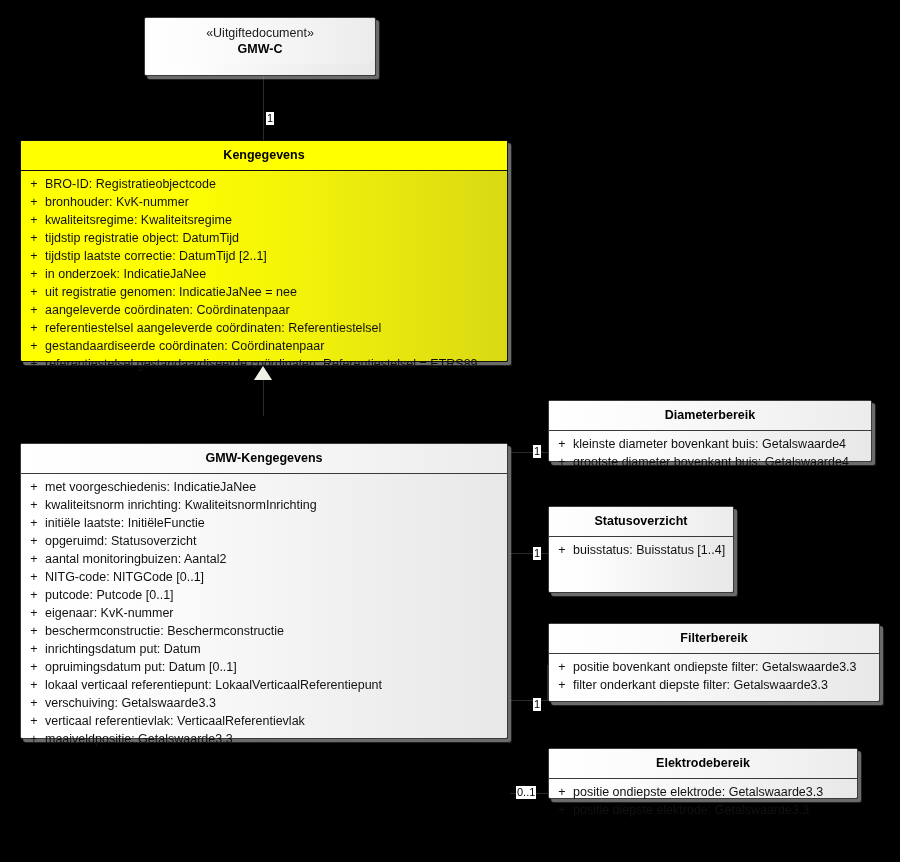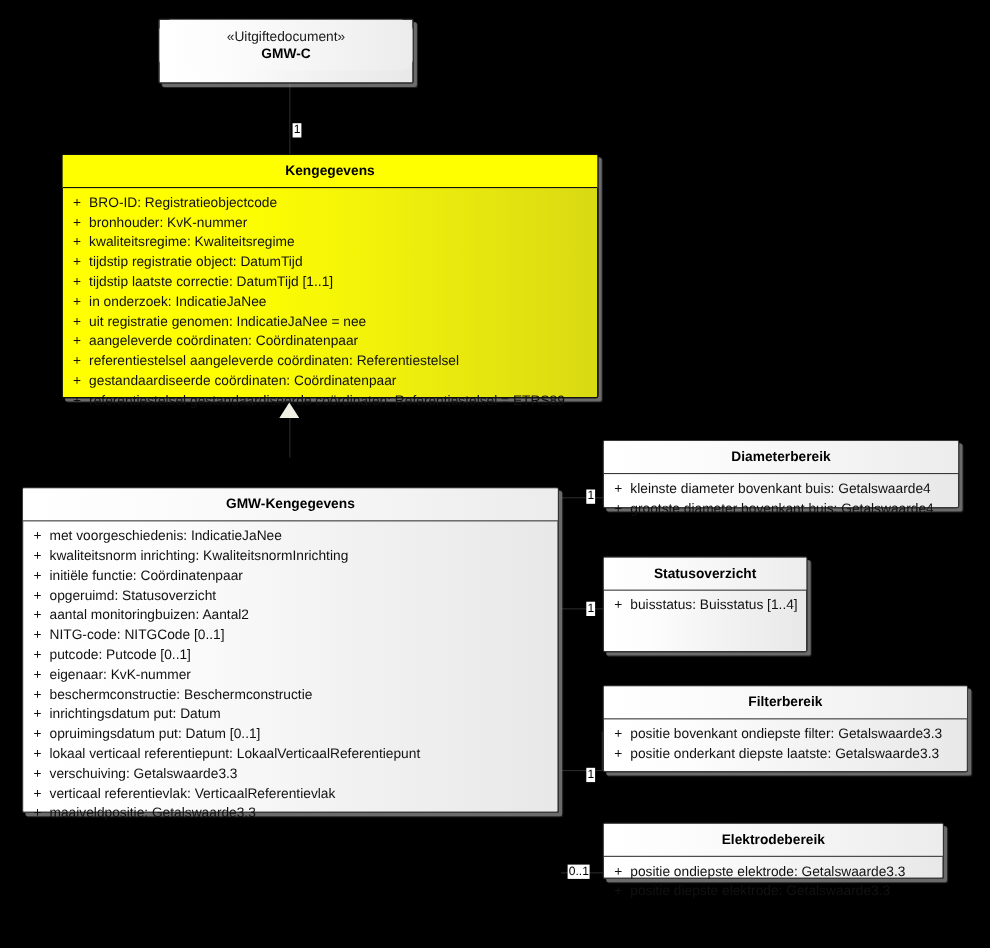--- a/index.html
+++ b/index.html
@@ -30,21 +30,20 @@
     border: 1px solid #3a3a3a;
     background: linear-gradient(to right, #ffffff 0%, #fdfdfd 22%, #f2f2f2 60%, #e8e8e8 100%);
     border-radius: 2px;
     box-shadow: 3px 3px 0 0 rgba(170,170,170,0.55),
                 4px 4px 0 0 rgba(120,120,120,0.28);
     z-index: 5;
   }
   .uml-class.yellow {
     background: linear-gradient(to right, #ffff00 0%, #ffff00 30%, #f2f20a 58%, #d9d914 100%);
     border: 1px solid #111111;
-    margin-left: 36px;
   }
 
   .uml-header {
     box-sizing: border-box;
     text-align: center;
     padding: 6px 6px 7px 6px;
     border-bottom: 1px solid #3a3a3a;
     background: linear-gradient(to right, #ffffff 0%, #fbfbfb 30%, #f3f3f3 70%, #ececec 100%);
     color: #000;
   }
@@ -162,21 +161,21 @@
         <div class="uml-attr">
           <span class="vis">+</span>
           <span class="sig">kwaliteitsregime: Kwaliteitsregime</span>
         </div>
         <div class="uml-attr">
           <span class="vis">+</span>
           <span class="sig">tijdstip registratie object: DatumTijd</span>
         </div>
         <div class="uml-attr">
           <span class="vis">+</span>
-          <span class="sig">tijdstip laatste correctie: DatumTijd [1..1]</span>
+          <span class="sig">tijdstip laatste correctie: DatumTijd [2..1]</span>
         </div>
         <div class="uml-attr">
           <span class="vis">+</span>
           <span class="sig">in onderzoek: IndicatieJaNee</span>
         </div>
         <div class="uml-attr">
           <span class="vis">+</span>
           <span class="sig">uit registratie genomen: IndicatieJaNee = nee</span>
         </div>
         <div class="uml-attr">
@@ -206,21 +205,21 @@
         <div class="uml-attr">
           <span class="vis">+</span>
           <span class="sig">met voorgeschiedenis: IndicatieJaNee</span>
         </div>
         <div class="uml-attr">
           <span class="vis">+</span>
           <span class="sig">kwaliteitsnorm inrichting: KwaliteitsnormInrichting</span>
         </div>
         <div class="uml-attr">
           <span class="vis">+</span>
-          <span class="sig">initiële functie: Coördinatenpaar</span>
+          <span class="sig">initiële laatste: InitiëleFunctie</span>
         </div>
         <div class="uml-attr">
           <span class="vis">+</span>
           <span class="sig">opgeruimd: Statusoverzicht</span>
         </div>
         <div class="uml-attr">
           <span class="vis">+</span>
           <span class="sig">aantal monitoringbuizen: Aantal2</span>
         </div>
         <div class="uml-attr">
@@ -301,21 +300,21 @@
     <div class="uml-header">
       <span class="uml-name">Filterbereik</span>
     </div>
     <div class="uml-attrs">
         <div class="uml-attr">
           <span class="vis">+</span>
           <span class="sig">positie bovenkant ondiepste filter: Getalswaarde3.3</span>
         </div>
         <div class="uml-attr">
           <span class="vis">+</span>
-          <span class="sig">positie onderkant diepste laatste: Getalswaarde3.3</span>
+          <span class="sig">filter onderkant diepste filter: Getalswaarde3.3</span>
         </div>
       </div>
   </div>
 
   <div class="mult" style="left:516px; top:786px;">0..1</div>
   <div class="uml-class" style="left:548px; top:748px; width:310px; height:51px;">
     <div class="uml-header">
       <span class="uml-name">Elektrodebereik</span>
     </div>
     <div class="uml-attrs">

